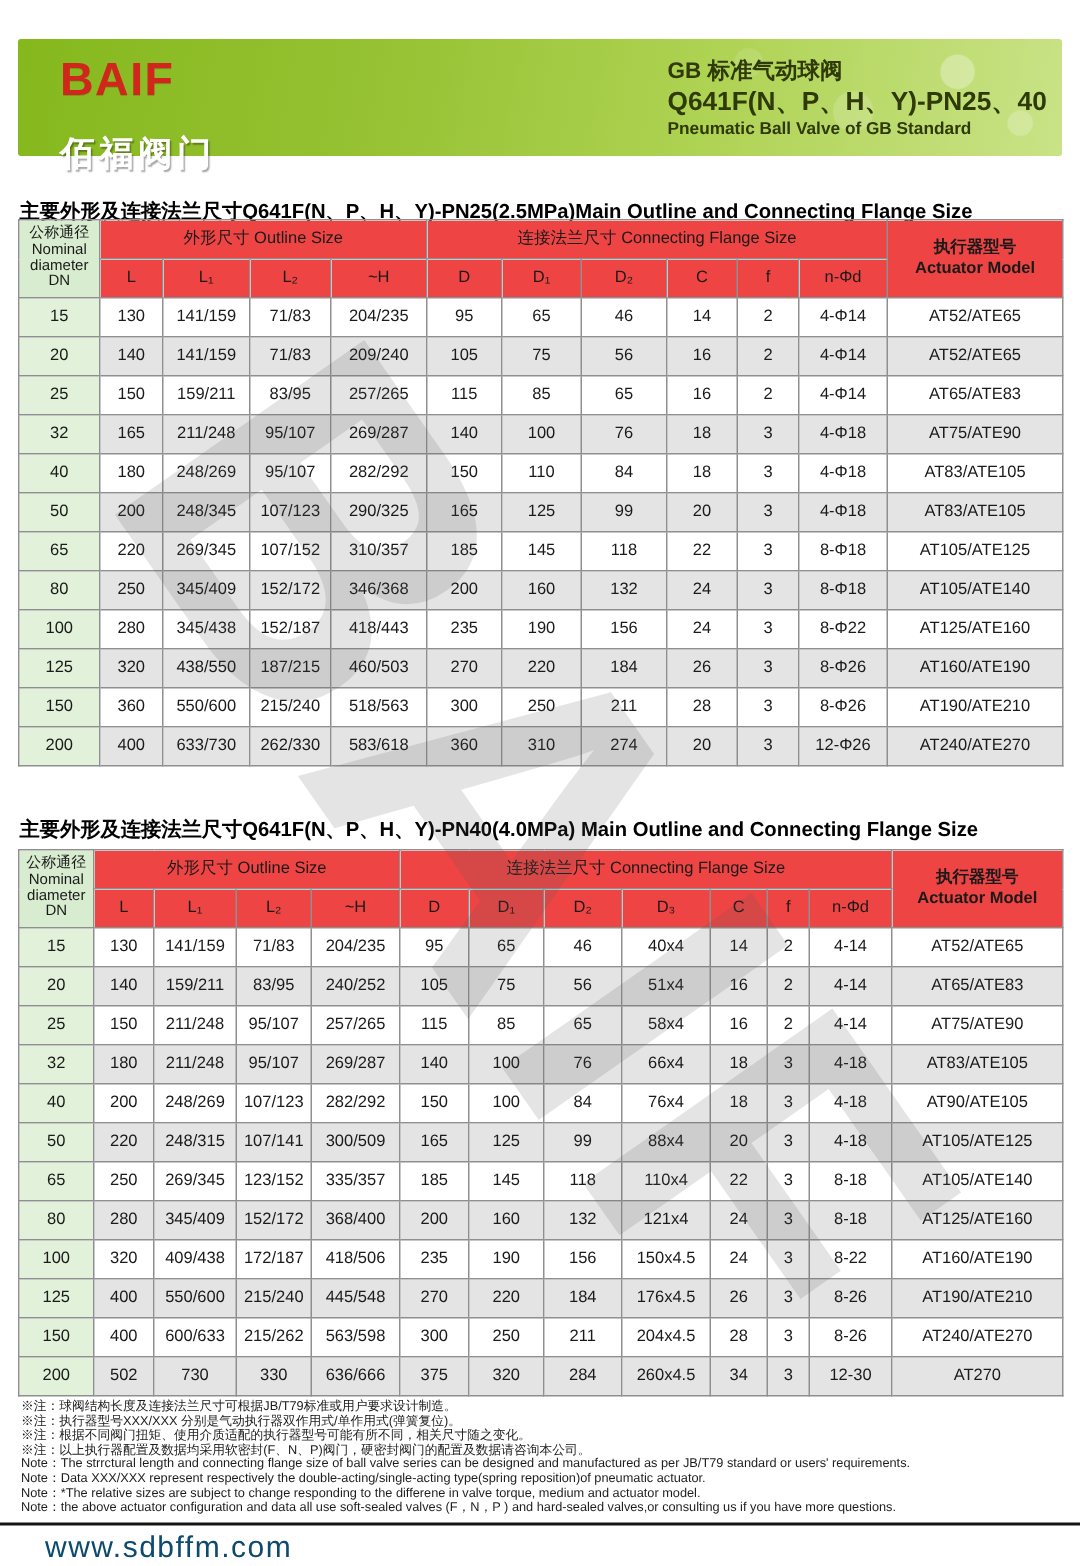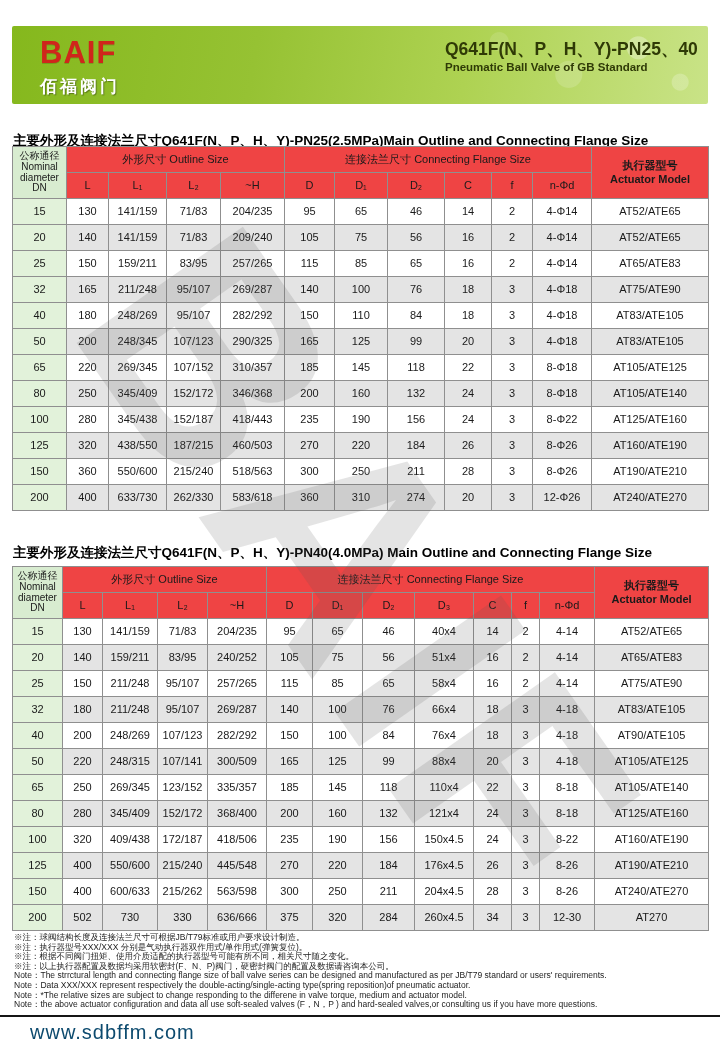--- a/index.html
+++ b/index.html
@@ -17,21 +17,21 @@
       radial-gradient(circle at 70% 20%, rgba(255,255,255,0.12) 0 9px, rgba(255,255,255,0) 10px),
       linear-gradient(100deg, #85b81d 0%, #96c233 35%, #aed252 65%, #c9e387 100%);
     border-radius:2px;
   }
   .logo-block { position:absolute; left:28px; top:11px; line-height:1; }
   .logo-en {
     color:#d0261b; font-size:31px; font-weight:bold; letter-spacing:1px;
     text-shadow:0 1px 0 rgba(0,0,0,0.15);
   }
   .logo-cn {
-    color:#ffffff; font-size:17px; font-weight:bold; letter-spacing:3px; margin-top:10px;
+    color:#ffffff; font-size:23px; font-weight:bold; letter-spacing:3px; margin-top:23px;
     text-shadow:1px 1px 1px rgba(0,0,0,0.35);
   }
   .banner-right { position:absolute; left:433px; top:13px; color:#2f3a06; line-height:1.22; }
   .banner-right .bl1 { font-size:15px; font-weight:bold; }
   .banner-right .bl2 { font-size:17.5px; font-weight:bold; }
   .banner-right .bl3 { font-size:11.5px; font-weight:bold; }
   
   .section-title {
     position:absolute; left:13px; width:700px; font-size:13.5px; font-weight:bold; color:#000;
     white-space:nowrap; letter-spacing:0px;
@@ -71,20 +71,21 @@
 </style>
 </head>
 <body>
 
 <div class="banner">
   <div class="logo-block">
     <div class="logo-en">BAIF</div>
     <div class="logo-cn">佰福阀门</div>
   </div>
   <div class="banner-right">
+    <div class="bl1">GB 标准气动球阀</div>
     <div class="bl2">Q641F(N、P、H、Y)-PN25、40</div>
     <div class="bl3">Pneumatic Ball Valve of GB Standard</div>
   </div>
 </div>
 
 <div class="section-title" id="title1">主要外形及连接法兰尺寸Q641F(N、P、H、Y)-PN25(2.5MPa)Main Outline and Connecting Flange Size</div>
 <div class="section-title" id="title2">主要外形及连接法兰尺寸Q641F(N、P、H、Y)-PN40(4.0MPa) Main Outline and Connecting Flange Size</div>
 
 <table class="spec" id="table1">
     <colgroup>

